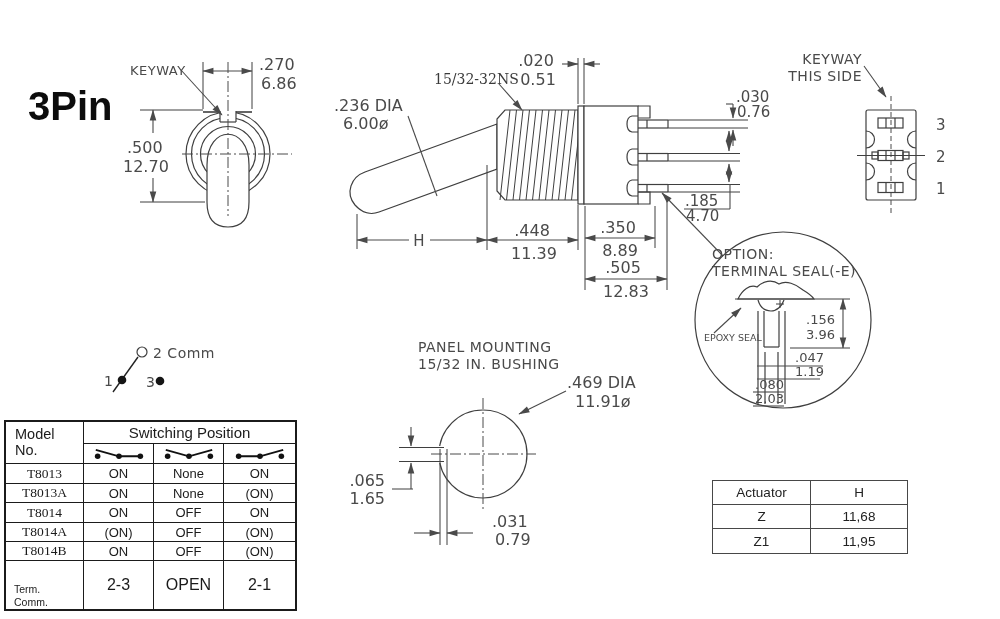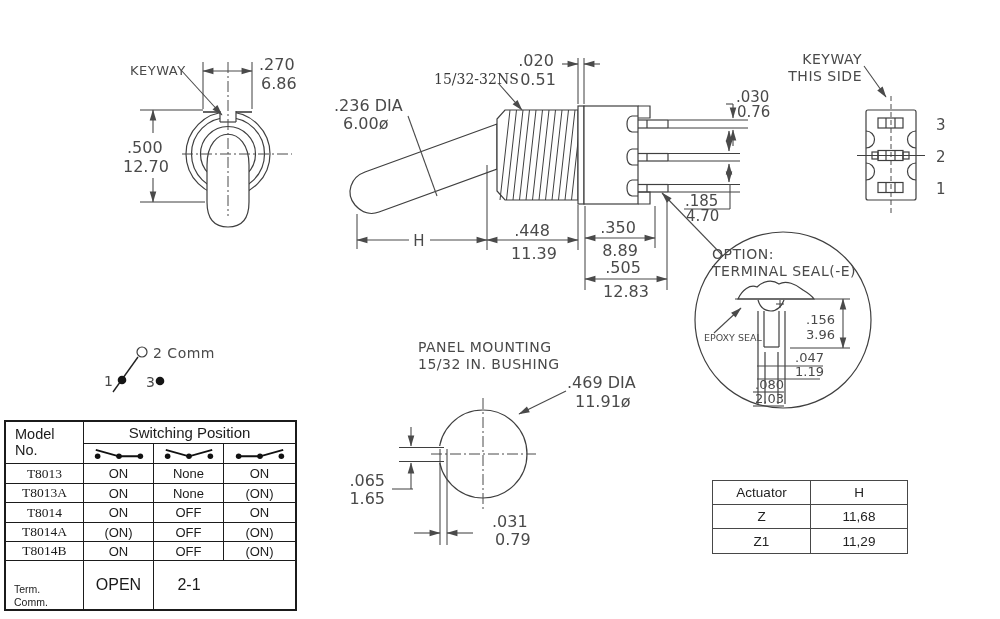--- a/index.html
+++ b/index.html
@@ -44,20 +44,21 @@
     font-family:"Liberation Sans",sans-serif;font-size:13.5px;}
   .acttable .c{display:flex;align-items:center;justify-content:center;
     border-right:1.4px solid #474747;border-bottom:1.4px solid #474747;box-sizing:border-box;}
   .acttable .nr{border-right:none;} .acttable .nb{border-bottom:none;}
 </style>
 </head>
 <body>
 
 <div class="stage">
 
+  <div class="title">3Pin</div>
 
   <svg class="drawing" width="1000" height="619" viewBox="0 0 1000 619">
     <defs>
       <marker id="ah" viewBox="0 0 10 8" refX="9.5" refY="4" markerWidth="11" markerHeight="8" orient="auto-start-reverse">
         <path d="M0,1 L10,4 L0,7 Z" fill="#4a4a4a"></path>
       </marker>
       <clipPath id="bushclip">
           <rect x="497" y="110" width="81" height="90"></rect>
         </clipPath>
     </defs>
@@ -388,26 +389,27 @@
 
     <div class="c model">T8014B</div>
     <div class="c">ON</div>
     <div class="c">OFF</div>
     <div class="c nr">(ON)</div>
 
     <div class="c termlbl nb">
       <span>Term.</span>
       <span>Comm.</span>
     </div>
+    <div class="c big nb">2-3</div>
     <div class="c big nb">OPEN</div>
     <div class="c big nr nb">2-1</div>
   </div>
 
   <div class="acttable">
     <div class="c">Actuator</div>
     <div class="c nr">H</div>
     <div class="c">Z</div>
     <div class="c nr">11,68</div>
     <div class="c nb">Z1</div>
-    <div class="c nr nb">11,29</div>
+    <div class="c nr nb">11,95</div>
   </div>
 
 </div>
 
 </body></html>

